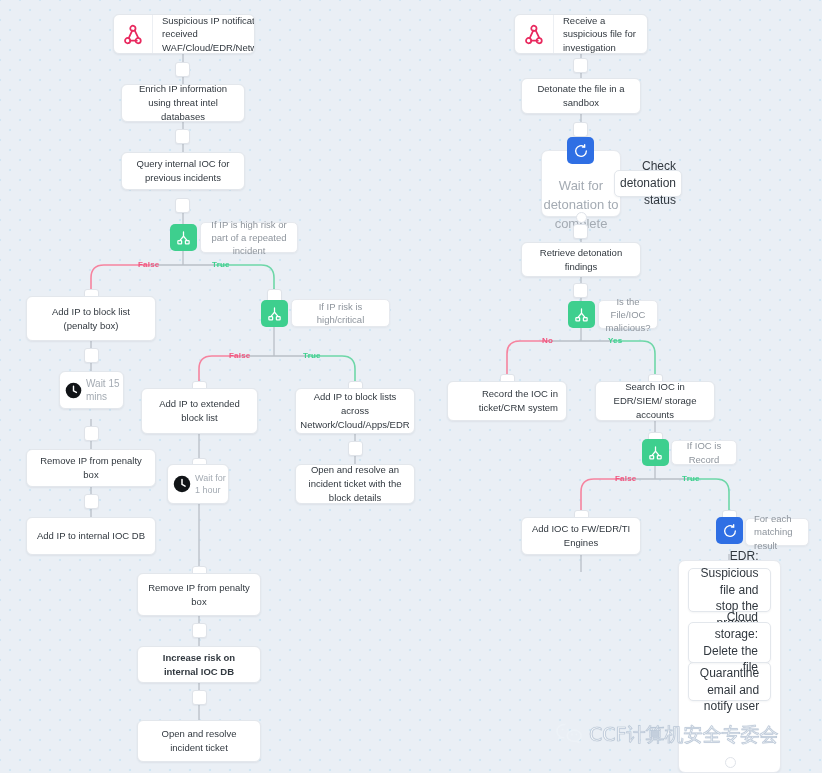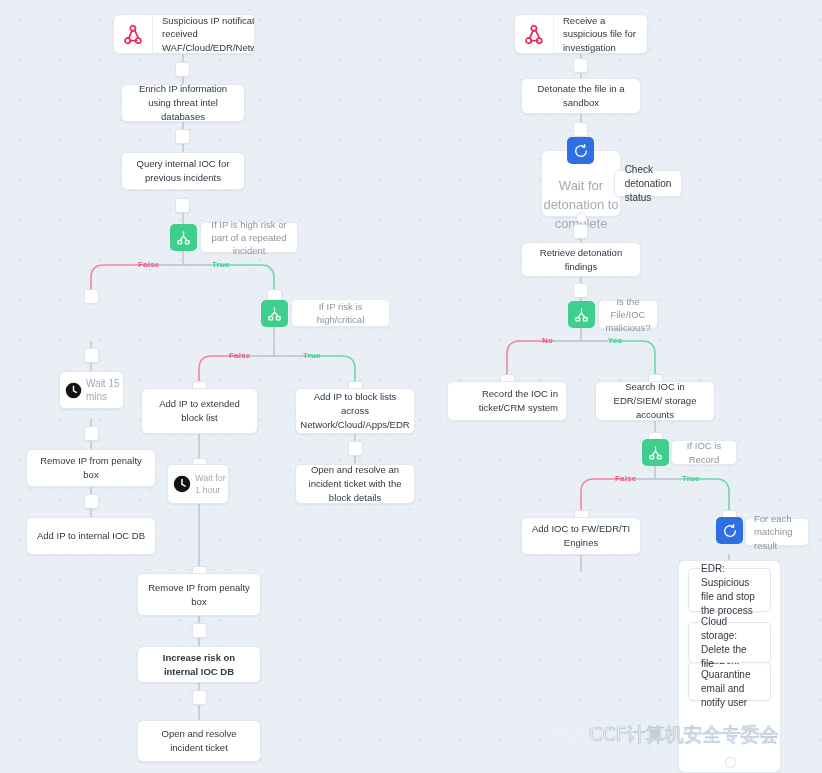--- a/index.html
+++ b/index.html
@@ -81,21 +81,21 @@
     position:absolute;left:0;right:0;top:26px;text-align:center;
     color:#a4abb3;font-size:13px;line-height:1.45;
   }
   .circle-out{
     position:absolute;width:11px;height:11px;border-radius:50%;
     background:#fff;border:1px solid #dfe3e9;box-sizing:border-box;
   }
   .innerbox{
     position:absolute;background:#ffffff;border:1px solid #e3e7ec;border-radius:5px;
     box-sizing:border-box;display:flex;align-items:center;justify-content:center;
-    text-align:left;color:#31383f;font-size:10px;line-height:1.4;padding:3px 12px;
+    text-align:right;color:#31383f;font-size:12px;line-height:1.4;padding:3px 12px;
     box-shadow:0 1px 2px rgba(40,50,70,.05);
   }
 
   .edge-label{
     position:absolute;font-size:8px;font-weight:bold;letter-spacing:.2px;
   }
   .lbl-false{color:#f0557f;}
   .lbl-true{color:#3ecf8e;}
 
   
@@ -212,20 +212,21 @@
     </svg>
   </div>
   <div class="pill" style="left:200px;top:222px;width:98px;height:31px;text-align:center;">If IP is high risk or part of a repeated incident</div>
 
   <span class="edge-label lbl-false" style="left:138px;top:260px;">False</span>
   <span class="edge-label lbl-true" style="left:212px;top:260px;">True</span>
 
   <div class="chip" style="left:84px;top:289px;"></div>
   <div class="chip" style="left:267px;top:289px;"></div>
 
+  <div class="node" style="left:26px;top:296px;width:130px;height:45px;">Add IP to block list (penalty box)</div>
 
   <div class="chip" style="left:84px;top:348px;"></div>
 
   <div class="node" style="left:59px;top:371px;width:65px;height:38px;justify-content:flex-start;padding:0;">
     <span style="display:flex;align-items:center;justify-content:center;width:26px;flex:0 0 26px;">
       <svg width="17" height="17" viewBox="0 0 24 24">
         <circle cx="12" cy="12" r="11" fill="#111417"></circle>
         <path d="M12 6v6.4l4.1 2.4" stroke="#ffffff" stroke-width="2" fill="none" stroke-linecap="round"></path>
       </svg>
     </span>

